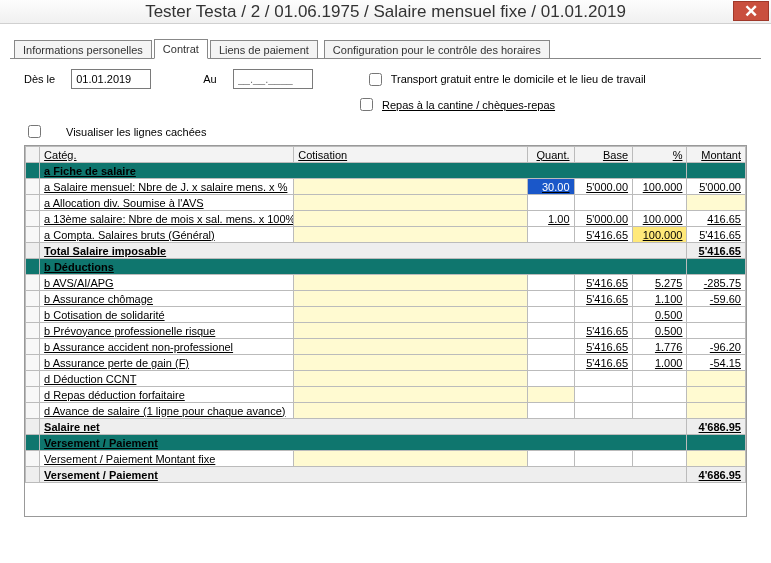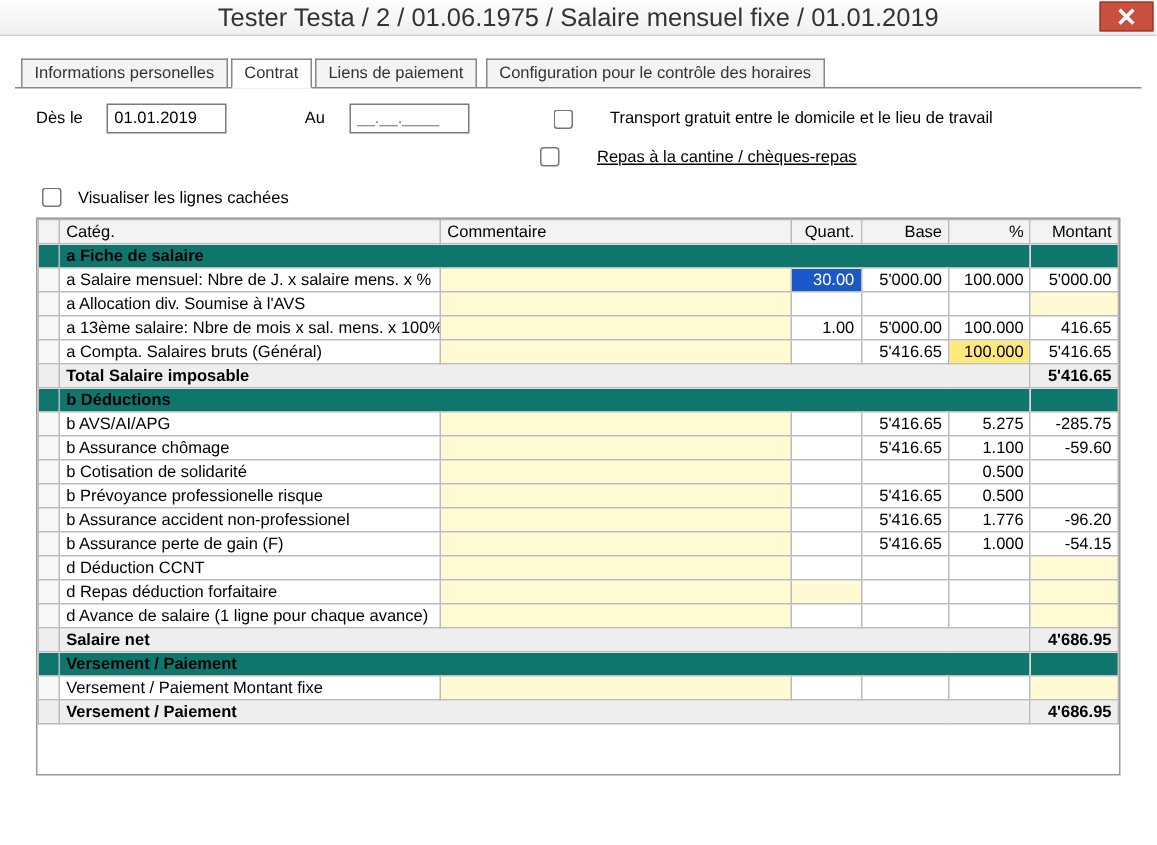--- a/index.html
+++ b/index.html
@@ -34,21 +34,21 @@
     font-weight:bold;
     border:1px solid #a0382a;
     cursor:pointer;
     font-family: Arial, sans-serif;
   }
   .client {
     padding: 8px 10px 0 10px;
   }
   .tabs {
     display:flex;
-    align-items:flex-start;
+    align-items:center;
     margin-top:6px;
     padding-left:4px;
   }
   .tab {
     padding:3px 8px;
     border:1px solid #888;
     border-bottom:none;
     background:#f4f4f4;
     margin-right:2px;
     position:relative;
@@ -68,33 +68,34 @@
     position:relative;
   }
   .row1 { display:flex; align-items:center; gap:12px; margin-bottom:8px; }
   .field-label { margin-right:4px; }
   .text-input {
     height:20px; width:80px;
     border:1px solid #7a7a7a;
     padding:1px 4px;
     font: inherit;
   }
-  .cb-row { display:flex; align-items:center; gap:22px; }
+  .cb-row { display:flex; align-items:center; gap:6px; }
   .cb { width:13px; height:13px; }
-  .hidden-lines { display:flex; align-items:center; gap:8px; margin:6px 0 4px 0; }
+  .hidden-lines { display:flex; align-items:center; gap:22px; margin:6px 0 4px 0; }
   .grid-wrap {
     border:1px solid #999;
     height: 372px;
     overflow:auto;
     background:#fff;
   }
   table.grid {
     border-collapse:collapse;
     width:100%;
     table-layout:fixed;
+    text-decoration:underline;
   }
   .grid th, .grid td {
     border:1px solid #bbb;
     padding:1px 4px;
     height:16px;
     white-space:nowrap;
     overflow:hidden;
     text-overflow:clip;
   }
   .grid th {
@@ -171,21 +172,21 @@
             <col class="c-com">
           <col class="c-qty">
             <col class="c-base">
             <col class="c-pct">
             <col class="c-mnt">
         </colgroup>
         <thead>
           <tr>
             <th class="sel-cell"></th>
             <th>Catég.</th>
-            <th>Commentaire</th>
+            <th>Cotisation</th>
             <th class="num">Quant.</th>
             <th class="num">Base</th>
             <th class="num">%</th>
             <th class="num">Montant</th>
           </tr>
         </thead>
         <tbody id="grid-body">
             <tr class="section">
               <td class="sel-cell"></td>
               <td colspan="5">a  Fiche de salaire</td>

